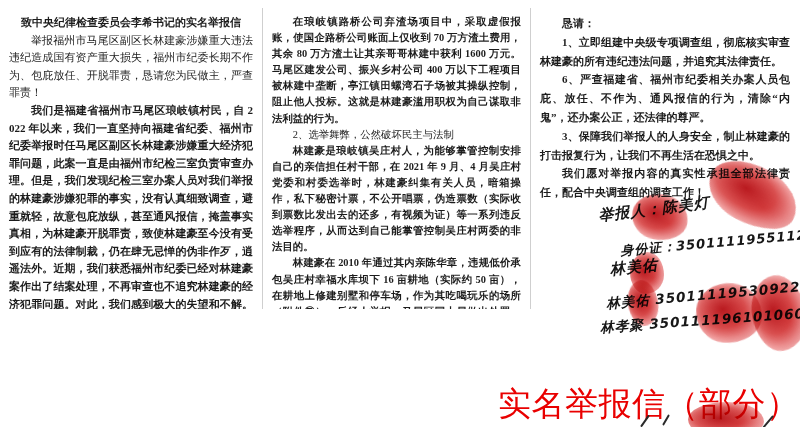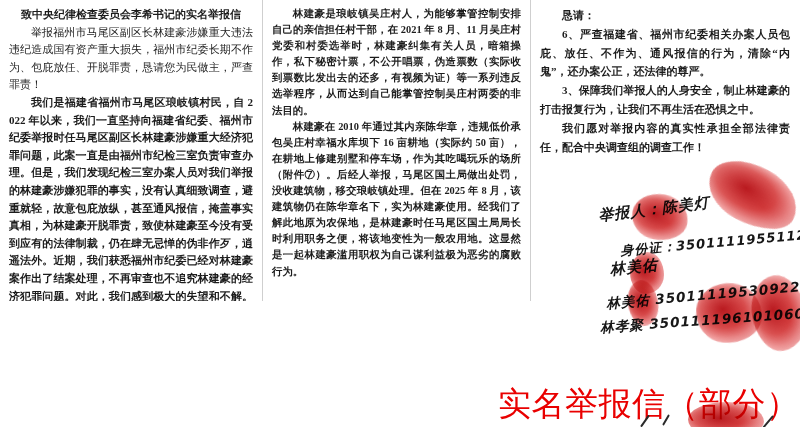--- a/index.html
+++ b/index.html
@@ -2,21 +2,21 @@
 <html><head>
 <meta charset="utf-8">
 <style>
   html,body{margin:0;padding:0;background:#888;}
   #canvas{
     position:relative;width:800px;height:427px;background:#ffffff;
     overflow:hidden;font-family:"Liberation Serif","DejaVu Serif",serif;
     color:#1c1c1c;
   }
   .pages{display:flex;width:800px;height:427px;}
-  .page{box-sizing:border-box;height:301px;overflow:hidden;padding:6px 9px 0 9px;}
+  .page{box-sizing:border-box;height:301px;overflow:hidden;padding:6px 9px 0 9px;margin-top:8px;}
   .page-1{width:263px;border-right:1px solid #cfcfcf;}
   .page-2{width:268px;border-right:1px solid #cfcfcf;}
   .page-3{width:268px;}
   .page p{margin:0;text-align:justify;word-break:break-all;}
   .page-1 p{font-size:11px;line-height:17.6px;}
   .page-2 p{font-size:10.4px;line-height:16.1px;}
   .page-3 p{font-size:11px;line-height:18.8px;}
   .t-title{text-align:center !important;font-weight:800;}
   .t-bold{font-weight:400;}
   .t-body{font-weight:600;}
@@ -50,27 +50,30 @@
   <div class="pages">
 
     <div class="page page-1">
       <p class="t-title">致中央纪律检查委员会李希书记的实名举报信</p>
       <p class="t-bold indent">举报福州市马尾区副区长林建豪涉嫌重大违法违纪造成国有资产重大损失，福州市纪委长期不作为、包庇放任、开脱罪责，恳请您为民做主，严查罪责！</p>
       <p class="t-body indent">我们是福建省福州市马尾区琅岐镇村民，自 2022 年以来，我们一直坚持向福建省纪委、福州市纪委举报时任马尾区副区长林建豪涉嫌重大经济犯罪问题，此案一直是由福州市纪检三室负责审查办理。但是，我们发现纪检三室办案人员对我们举报的林建豪涉嫌犯罪的事实，没有认真细致调查，避重就轻，故意包庇放纵，甚至通风报信，掩盖事实真相，为林建豪开脱罪责，致使林建豪至今没有受到应有的法律制裁，仍在肆无忌惮的伪非作歹，逍遥法外。近期，我们获悉福州市纪委已经对林建豪案作出了结案处理，不再审查也不追究林建豪的经济犯罪问题。对此，我们感到极大的失望和不解。这些年来，我们实名举报林建豪利用职务之便，侵吞挪用公款，收受贿赂，插手市政工程，生活作风腐化，打击报复举报人，事实清楚，证据充分，竟然不予以追究刑事责任，实在无法安抚民心，法律的尊严受到严重的损害。因此，我们在这里再次向中央纪委举报林建豪最为恶劣、给国家财产造成重大损失的犯罪问题，希望能引起中央纪委的高度重视，彻底严查，并纠正福州纪委的错误决定。</p>
 
     </div>
 
     <div class="page page-2">
-      <p class="t-body indent">林建豪是琅岐镇吴庄村人，为能够掌管控制安排自己的亲信担任村干部，在 2021 年 8 月、11 月吴庄村党委和村委选举时，林建豪纠集有关人员，暗箱操作，私下秘密计票，不公开唱票，伪造票数（实际收到票数比发出去的还多，有视频为证）等一系列违反选举程序，从而达到自己能掌管控制吴庄村两委的非法目的。</p>
+      <p class="t-body indent">在琅岐镇路桥公司弃渣场项目中，采取虚假报账，使国企路桥公司账面上仅收到 70 万方渣土费用，其余 80 万方渣土让其亲哥哥林建中获利 1600 万元。马尾区建发公司、振兴乡村公司 400 万以下工程项目被林建中垄断，亭江镇田螺湾石子场被其操纵控制，阻止他人投标。这就是林建豪滥用职权为自己谋取非法利益的行为。</p>
+      <p class="t-bold indent">2、选举舞弊，公然破坏民主与法制</p>
+      <p class="t-body indent">林建豪是琅岐镇吴庄村人，为能够掌管控制安排自己的亲信担任村干部，在 2021 年 9 月、4 月吴庄村党委和村委选举时，林建豪纠集有关人员，暗箱操作，私下秘密计票，不公开唱票，伪造票数（实际收到票数比发出去的还多，有视频为证）等一系列违反选举程序，从而达到自己能掌管控制吴庄村两委的非法目的。</p>
       <p class="t-body indent">林建豪在 2010 年通过其内亲陈华章，违规低价承包吴庄村幸福水库坝下 16 亩耕地（实际约 50 亩），在耕地上修建别墅和停车场，作为其吃喝玩乐的场所（附件⑦）。后经人举报，马尾区国土局做出处罚，没收建筑物，移交琅岐镇处理。但在 2025 年 8 月，该建筑物仍在陈华章名下，实为林建豪使用。经我们了解此地原为农保地，是林建豪时任马尾区国土局局长时利用职务之便，将该地变性为一般农用地。这显然是一起林建豪滥用职权为自己谋利益极为恶劣的腐败行为。</p>
 
     </div>
 
     <div class="page page-3">
       <p class="t-body indent">恳请：</p>
+      <p class="t-body indent">1、立即组建中央级专项调查组，彻底核实审查林建豪的所有违纪违法问题，并追究其法律责任。</p>
       <p class="t-body indent">6、严查福建省、福州市纪委相关办案人员包庇、放任、不作为、通风报信的行为，清除“内鬼”，还办案公正，还法律的尊严。</p>
       <p class="t-body indent">3、保障我们举报人的人身安全，制止林建豪的打击报复行为，让我们不再生活在恐惧之中。</p>
       <p class="t-body indent">我们愿对举报内容的真实性承担全部法律责任，配合中央调查组的调查工作！</p>
     </div>
   </div>
 
   <div class="overlay">
 
     <span class="sig" style="left:598px;top:200px;font-size:15px;transform:rotate(-7deg);">举报人：陈美灯</span>
     <span class="sig" style="left:620px;top:232px;font-size:13px;transform:rotate(-5deg);">身份证：350111195511240434</span>

